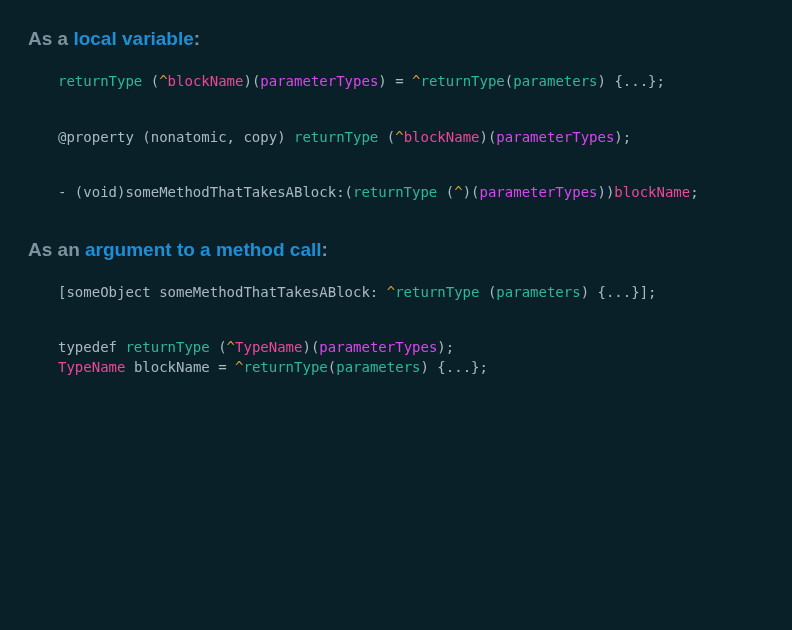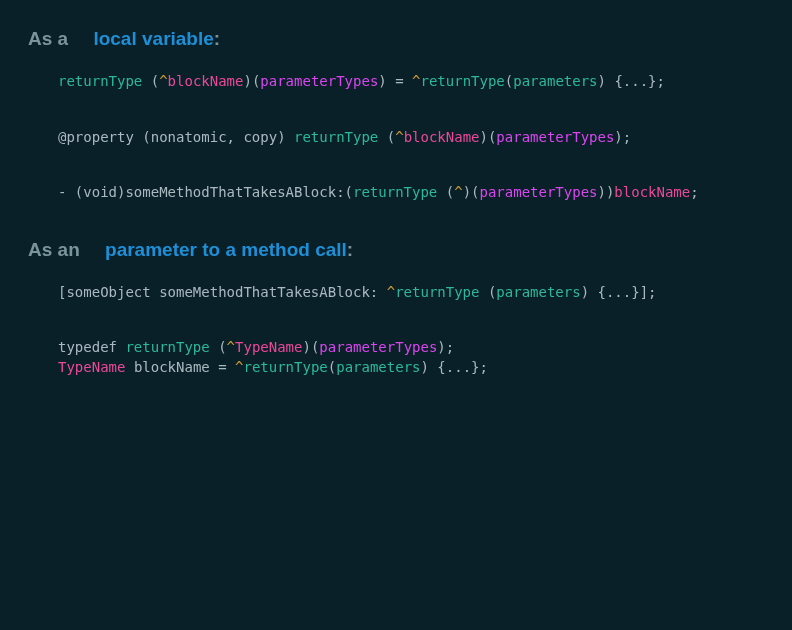--- a/index.html
+++ b/index.html
@@ -14,21 +14,20 @@
   .section { margin-bottom: 36px; }
   .heading {
     font-size: 19px;
     font-weight: 600;
     color: #7b939d;
     margin-bottom: 22px;
   }
   .heading .emph {
     color: #1e8fd6;
     font-weight: 700;
-    margin-left: 20px;
   }
   .colon { color: #7b939d; }
   .code {
     font-family: "Monaco", "Menlo", "Consolas", monospace;
     font-size: 14px;
     padding-left: 30px;
     line-height: 1.4;
     color: #aab9bf;
     white-space: pre;
   }
@@ -51,21 +50,21 @@
 <div class="section">
   <div class="code"><span class="punc">@property (nonatomic, copy) </span><span class="rt">returnType</span> <span class="punc">(</span><span class="caret">^</span><span class="bn">blockName</span><span class="punc">)(</span><span class="pt">parameterTypes</span><span class="punc">);</span></div>
 </div>
 
 <div class="section">
   <div class="code"><span class="punc">- (void)someMethodThatTakesABlock:(</span><span class="rt">returnType</span> <span class="punc">(</span><span class="caret">^</span><span class="punc">)(</span><span class="pt">parameterTypes</span><span class="punc">))</span><span class="bn">blockName</span><span class="punc">;</span></div>
 </div>
 
 <div class="section">
   <div class="heading">
-    <span>As an </span><span class="emph">parameter to a method call</span><span class="colon">:</span>
+    <span>As an </span><span class="emph">argument to a method call</span><span class="colon">:</span>
   </div>
   <div class="code"><span class="punc">[someObject someMethodThatTakesABlock: </span><span class="caret">^</span><span class="rt">returnType</span> <span class="punc">(</span><span class="rt">parameters</span><span class="punc">) {...}];</span></div>
 </div>
 
 <div class="section" style="margin-bottom:0">
   <div class="code"><span class="punc">typedef </span><span class="rt">returnType</span> <span class="punc">(</span><span class="caret">^</span><span class="bn">TypeName</span><span class="punc">)(</span><span class="pt">parameterTypes</span><span class="punc">);</span>
 <span class="bn">TypeName</span> <span class="punc">blockName = </span><span class="caret">^</span><span class="rt">returnType</span><span class="punc">(</span><span class="rt">parameters</span><span class="punc">) {...};</span></div>
 </div>
 
 </body></html>

